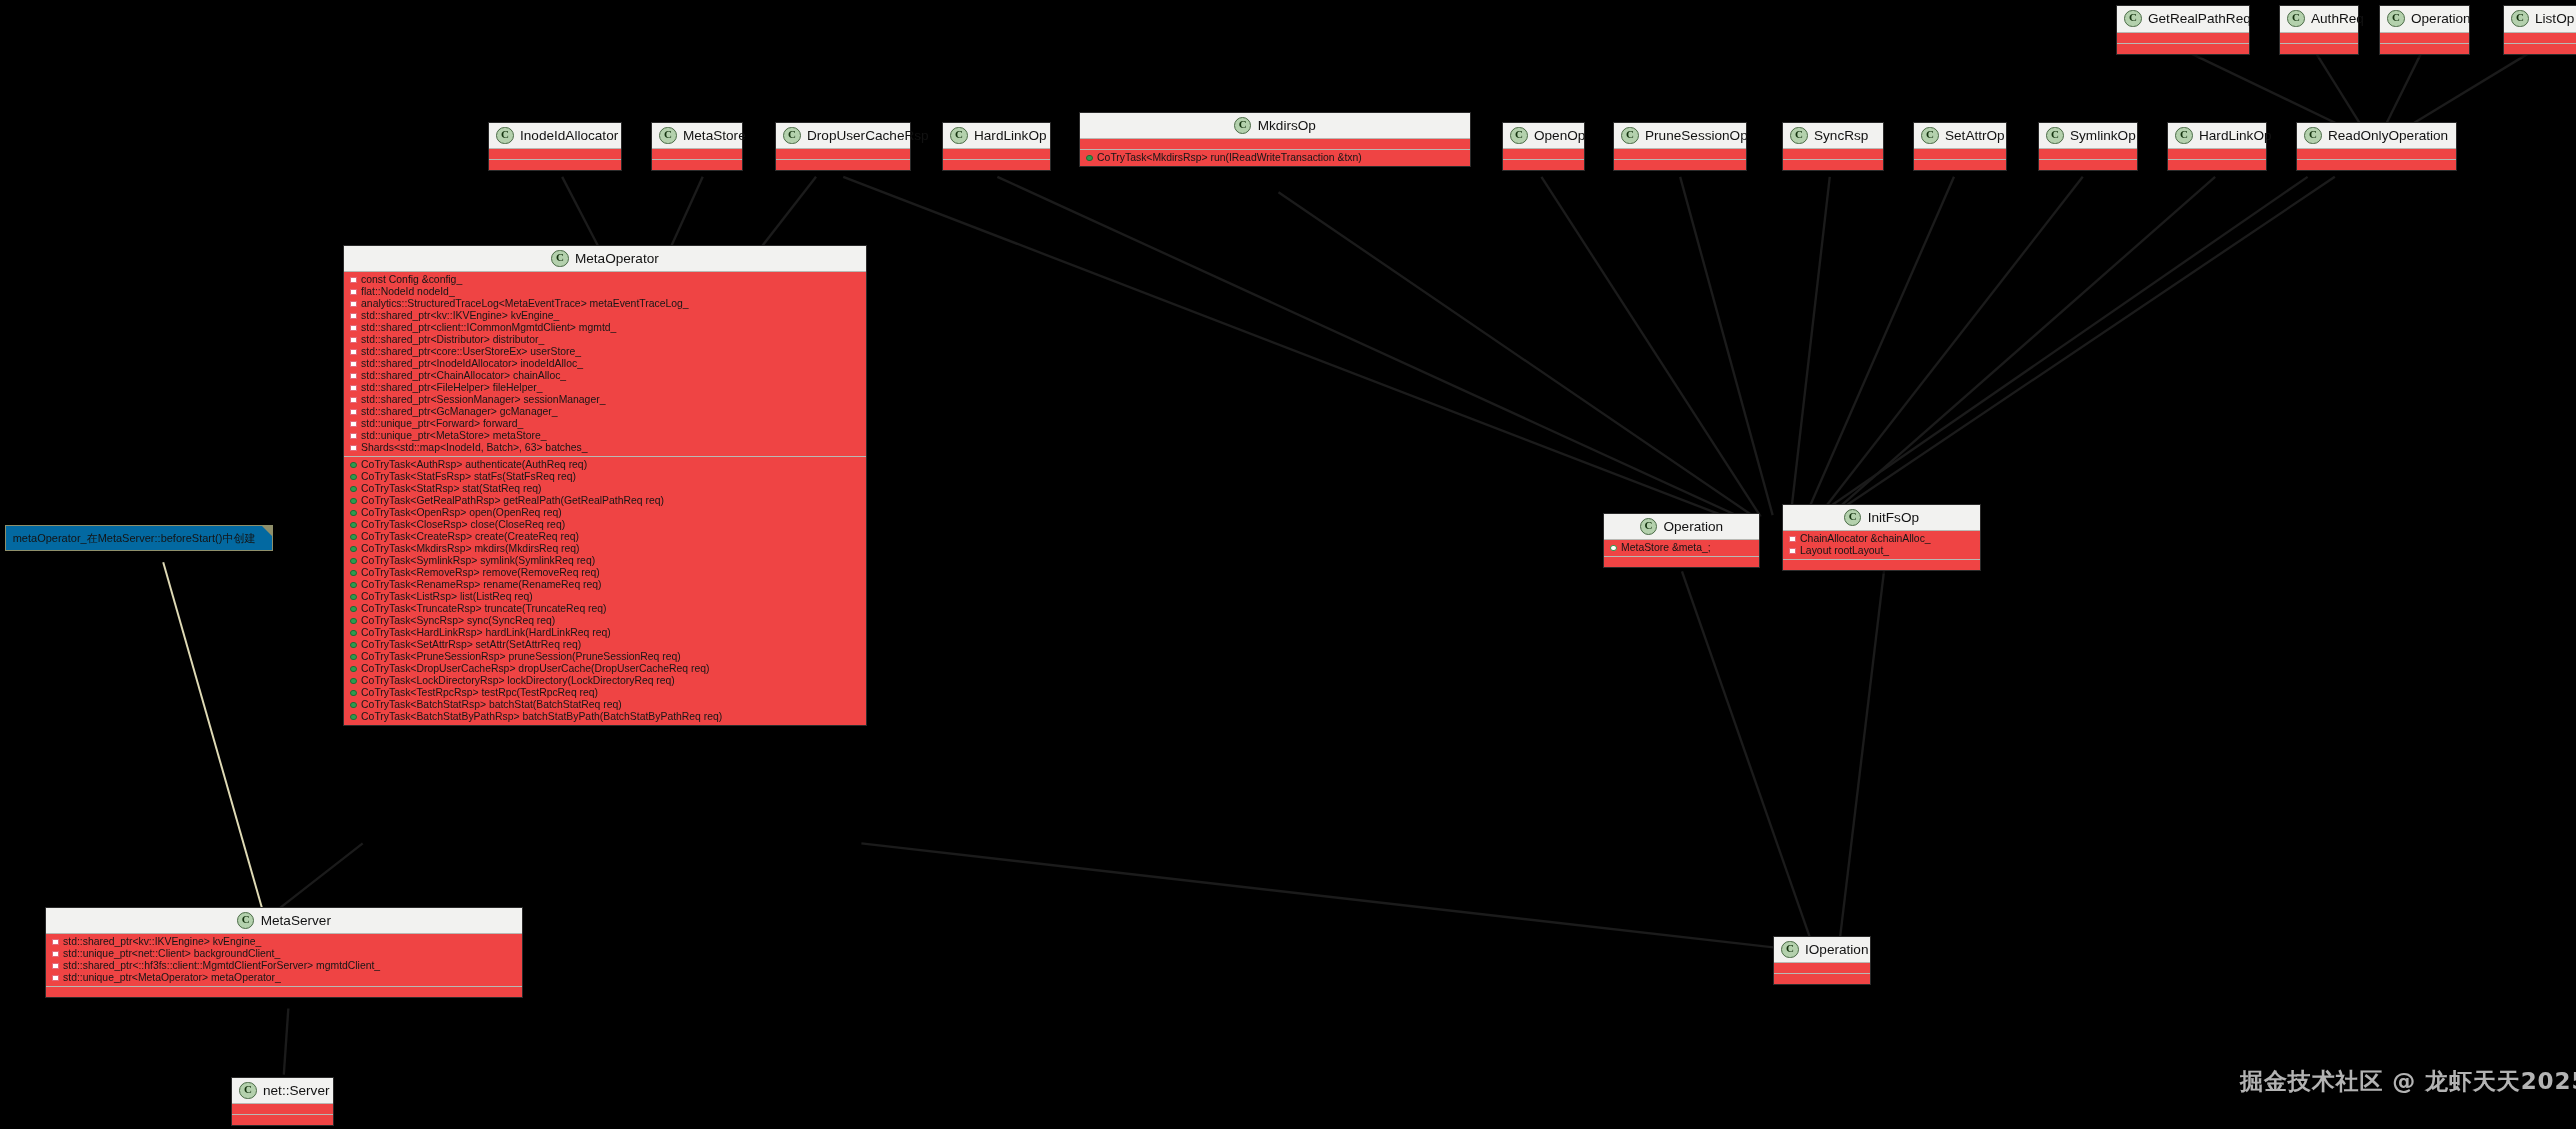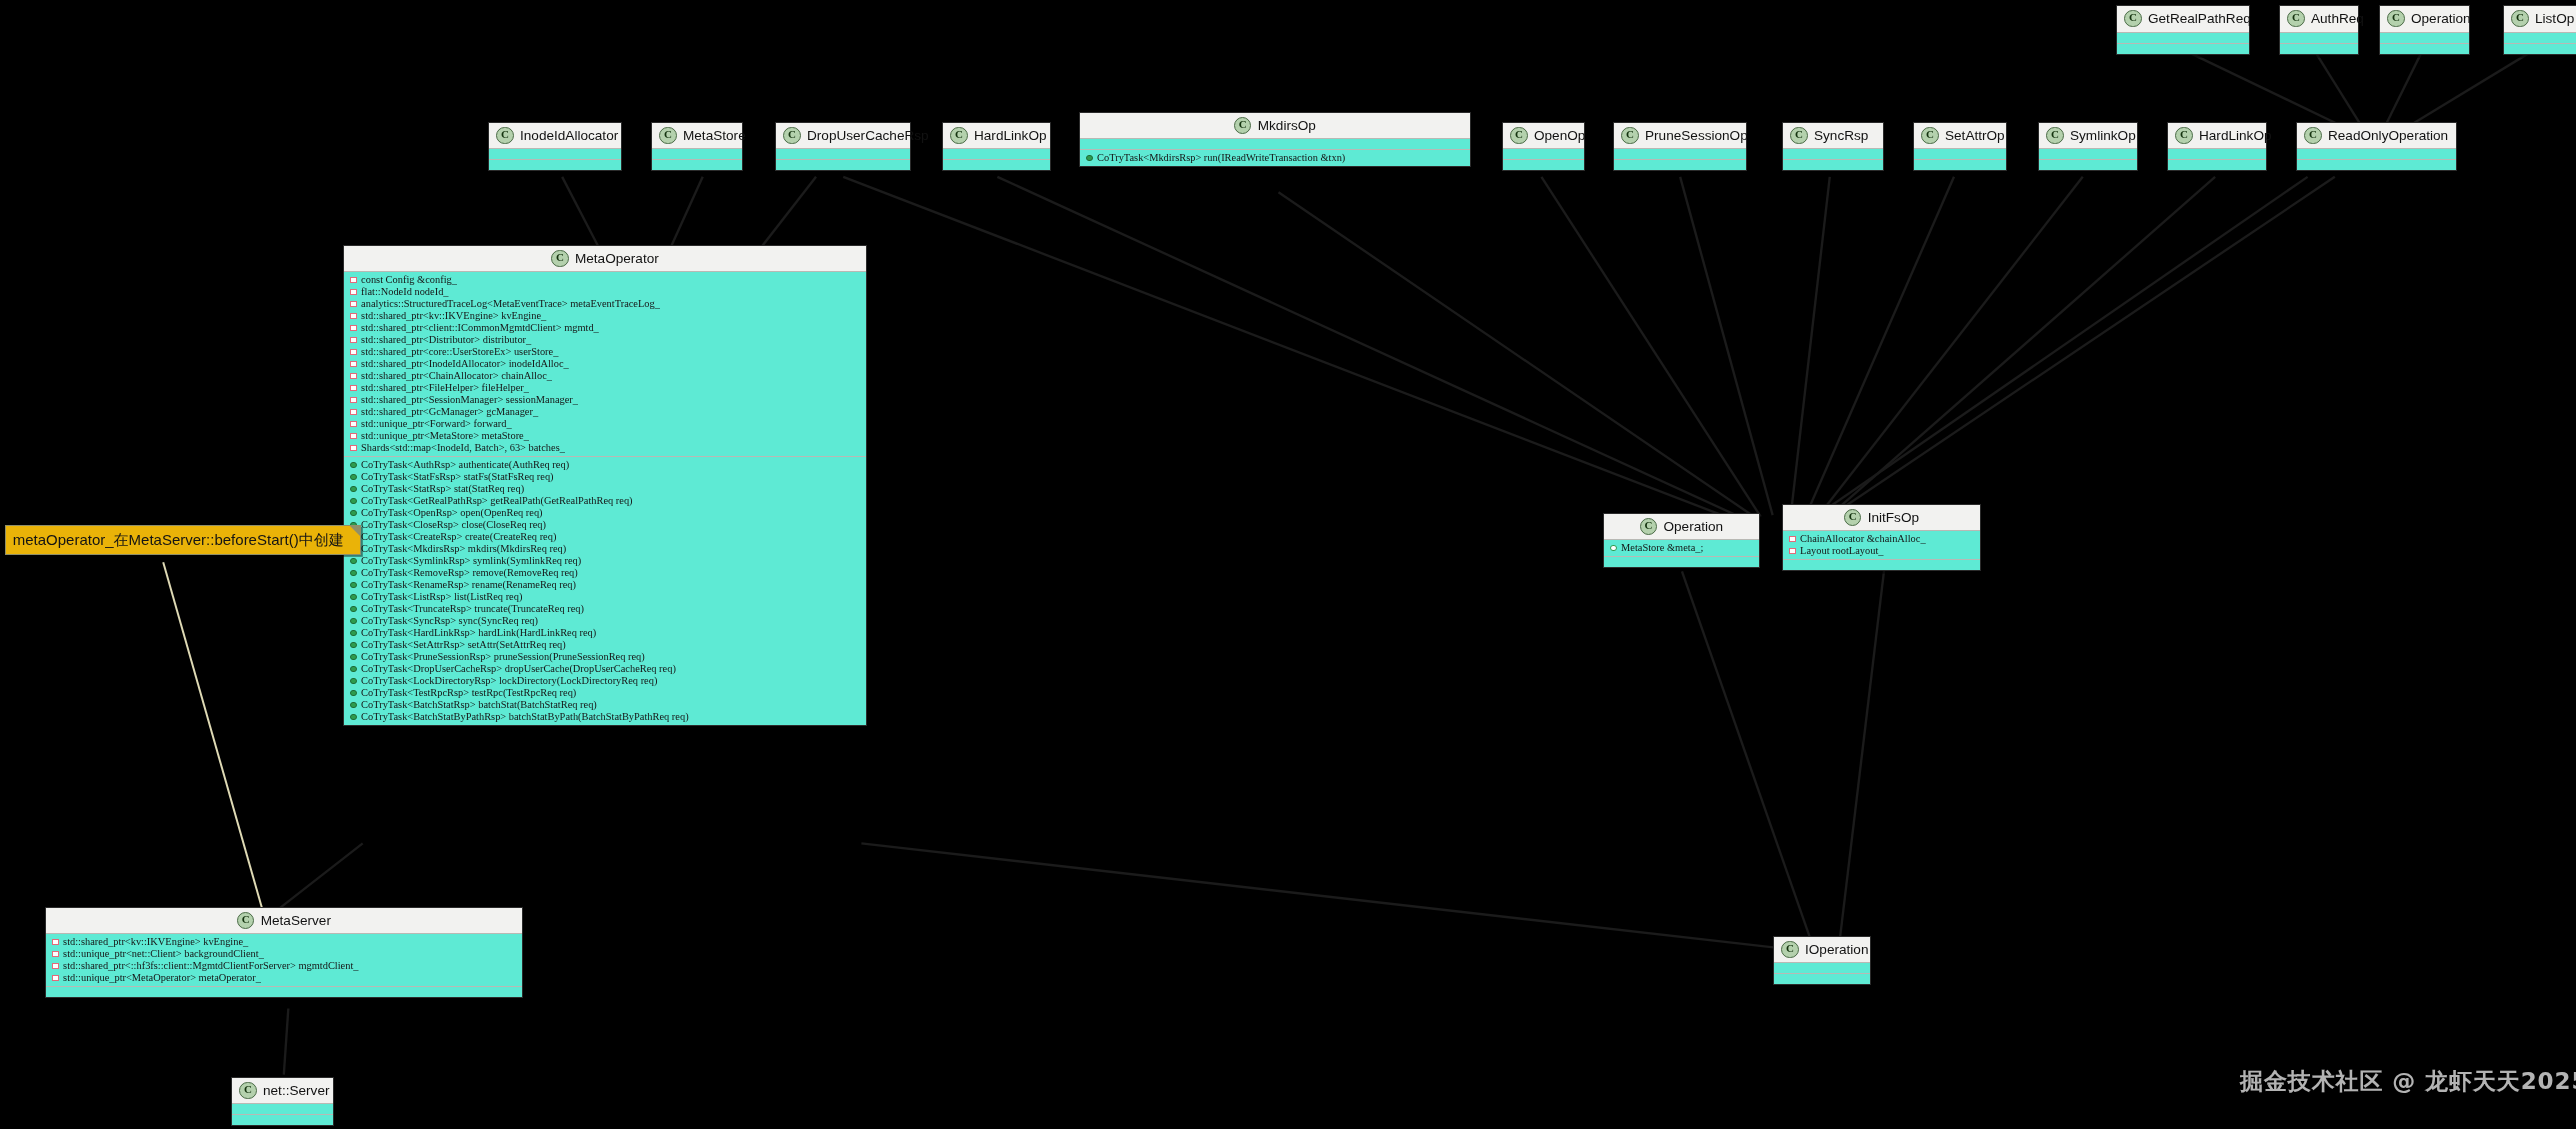--- a/index.html
+++ b/index.html
@@ -59,22 +59,21 @@
     flex: 0 0 auto;
     font-family: "Liberation Serif", serif;
   }
   .sep {
     height: 0;
     border-top: 0.9px solid #b9b9b4;
     margin: 0;
   }
   .compartment {
     padding: 1.8px 0 1.8px 0;
-    background: #5eead4;
-    font-family: Liberation Serif, serif;
+    background: #ef4444;
   }
   .compartment.empty { height: 6.3px; }
   .row {
     display: flex;
     align-items: center;
     gap: 4.5px;
     font-size: 10.4px;
     line-height: 12px;
     color: #161616;
     padding: 0 5.4px 0 6.3px;
@@ -96,24 +95,24 @@
     border: 0.9px solid #1d6b36;
   }
   .mk.method.hollow {
     background: #ffffff;
     border: 1.3px solid #2e9b4f;
   }
 
   
   .note {
     position: absolute;
-    background: #eab308;
+    background: #0369a1;
     border: 0.9px solid #8f8f6a;
     box-shadow: 1.8px 1.8px 0 rgba(0,0,0,0.45);
-    font-size: 15px;
+    font-size: 11px;
     color: #141414;
     padding: 4.5px 16.3px 4.5px 6.3px;
     white-space: nowrap;
     z-index: 6;
   }
   .note:after {
     content: "";
     position: absolute;
     right: 0; top: 0;
     width: 0; height: 0;

